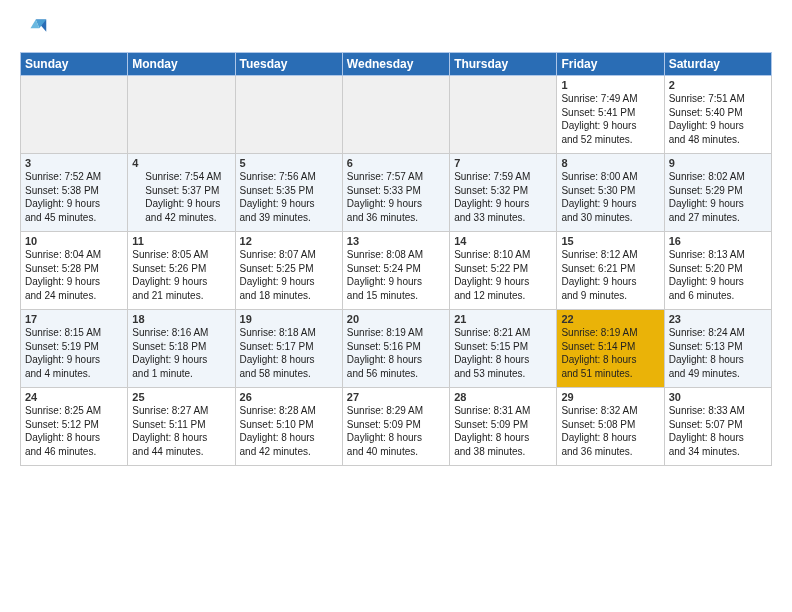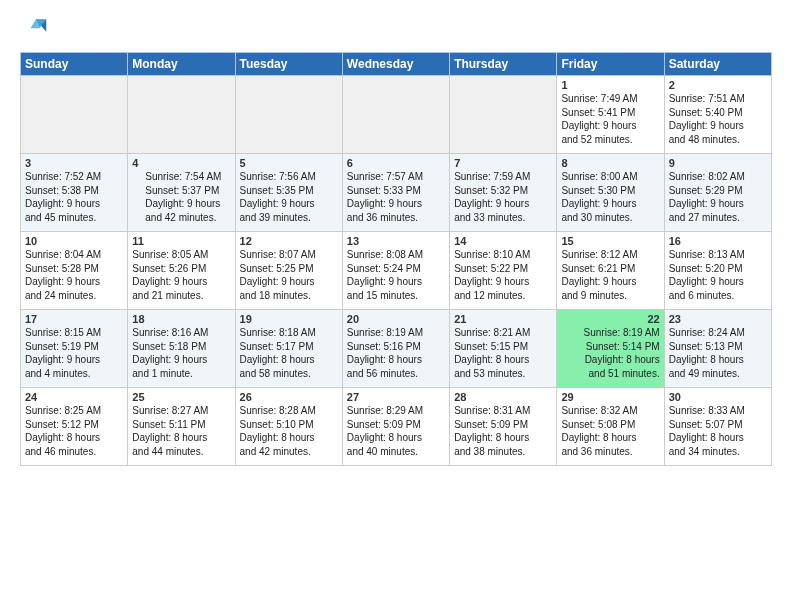--- a/index.html
+++ b/index.html
@@ -286,21 +286,21 @@
 Daylight: 8 hours
 and 56 minutes.</div>
           </td>
           <td style="background: rgb(240, 245, 250);">
             <span class="day-num">21</span>
             <div class="day-info" style="white-space: pre-line;">Sunrise: 8:21 AM
 Sunset: 5:15 PM
 Daylight: 8 hours
 and 53 minutes.</div>
           </td>
-          <td style="background: #86efac; text-align: right;">
+          <td style="background: #eab308;">
             <span class="day-num">22</span>
             <div class="day-info" style="white-space: pre-line;">Sunrise: 8:19 AM
 Sunset: 5:14 PM
 Daylight: 8 hours
 and 51 minutes.</div>
           </td>
           <td style="background: rgb(240, 245, 250);">
             <span class="day-num">23</span>
             <div class="day-info" style="white-space: pre-line;">Sunrise: 8:24 AM
 Sunset: 5:13 PM

